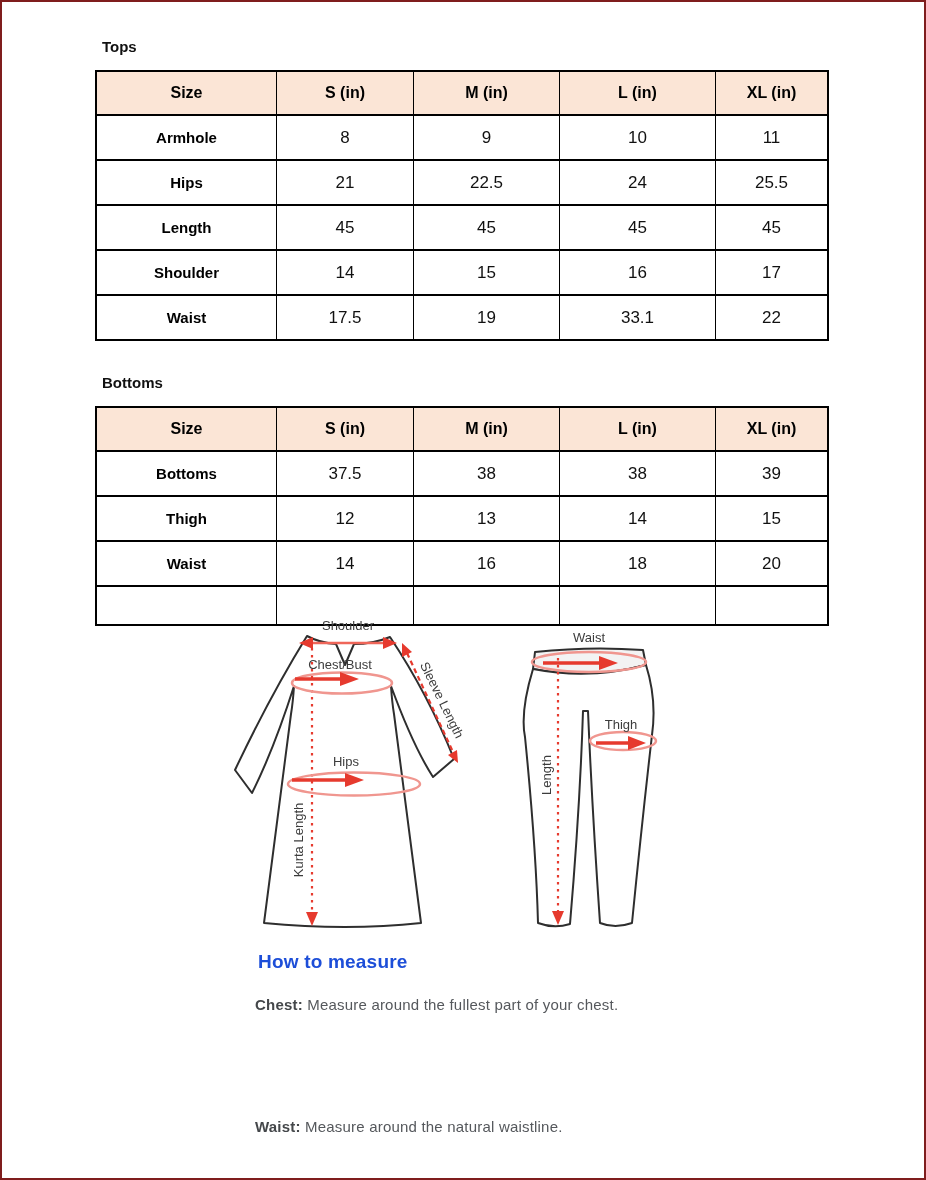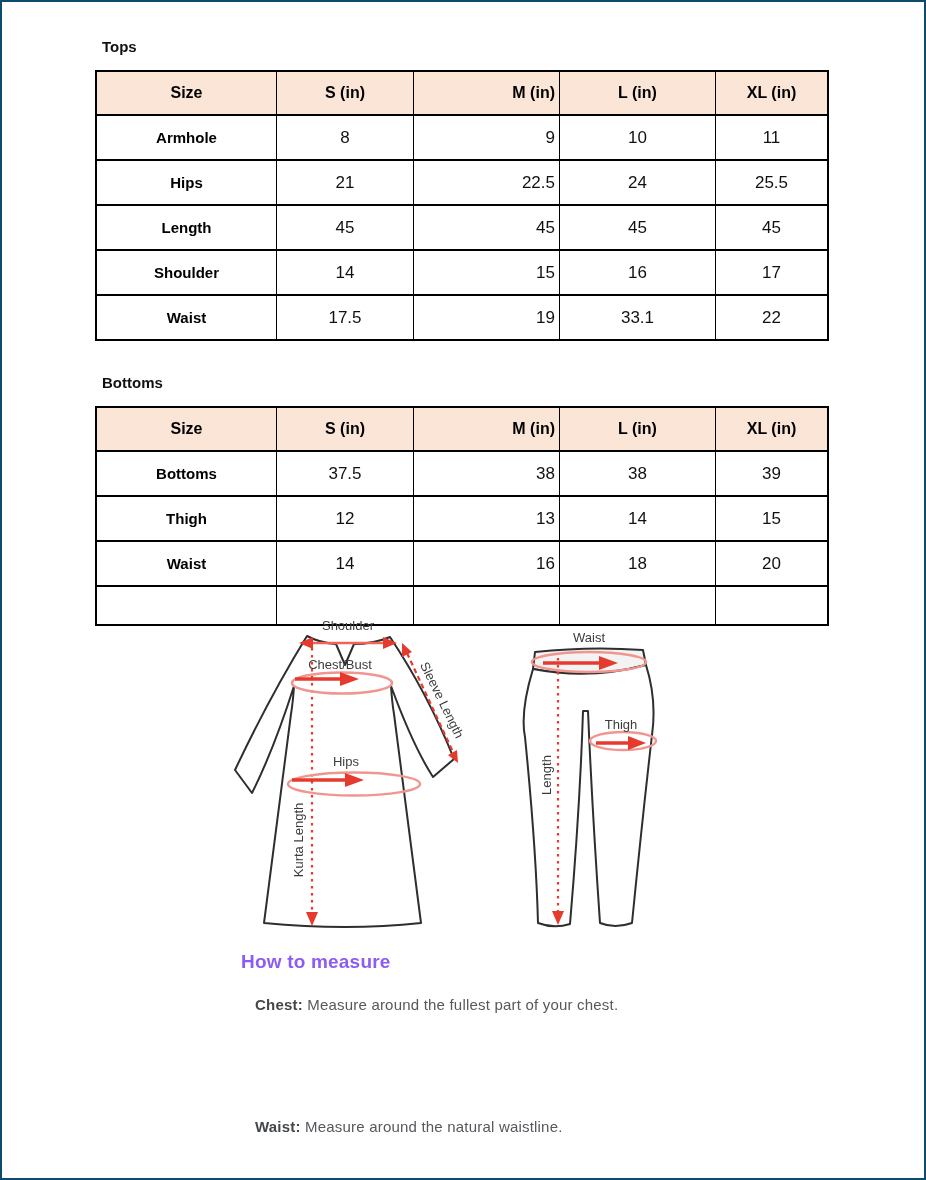--- a/index.html
+++ b/index.html
@@ -1,20 +1,20 @@
 <!DOCTYPE html>
 <html><head>
 <meta charset="utf-8">
 <style>
   html,body{margin:0;padding:0;background:#888;}
   .page{
     position:relative;
     width:926px;height:1180px;
     background:#ffffff;
-    border:2px solid #0c4a6e;
+    border:2px solid #7f1d1d;
     box-sizing:border-box;
     font-family:"Liberation Sans", sans-serif;
     color:#000;
     overflow:hidden;
   }
   .section-title{
     position:absolute;
     left:100px;
     font-size:15px;
     font-weight:bold;
@@ -46,42 +46,42 @@
   .size-table th{
     background:#fbe5d6;
     font-size:16px;
     font-weight:bold;
     height:34px;
   }
   .size-table td{font-size:17px;color:#111;}
   .size-table td:first-child{font-weight:bold;font-size:15px;color:#000;}
   .size-table th:nth-child(1),.size-table td:nth-child(1){width:171px;}
   .size-table th:nth-child(2),.size-table td:nth-child(2){width:128px;}
-  .size-table th:nth-child(3),.size-table td:nth-child(3){width:137px;text-align:right;}
+  .size-table th:nth-child(3),.size-table td:nth-child(3){width:137px;}
   .size-table th:nth-child(4),.size-table td:nth-child(4){width:147px;}
   #bottoms-table tbody tr:last-child td{height:29px;}
 
   .diagram{
     position:absolute;
     left:215px;top:605px;
     width:495px;height:345px;
   }
   .diagram svg{display:block;width:100%;height:100%;}
   .dlabel{
     font-family:"Liberation Sans", sans-serif;
     font-size:13px;
     fill:#3c3c3c;
   }
 
   .howto-title{
     position:absolute;
-    left:239px;top:949px;
+    left:256px;top:949px;
     font-size:19px;
     font-weight:bold;
-    color:#8b5cf6;
+    color:#1d4ed8;
     letter-spacing:.2px;
   }
   .howto-para{
     position:absolute;
     left:253px;
     width:400px;
     font-size:15px;
     line-height:29px;
     color:#55585c;
     letter-spacing:.2px;

